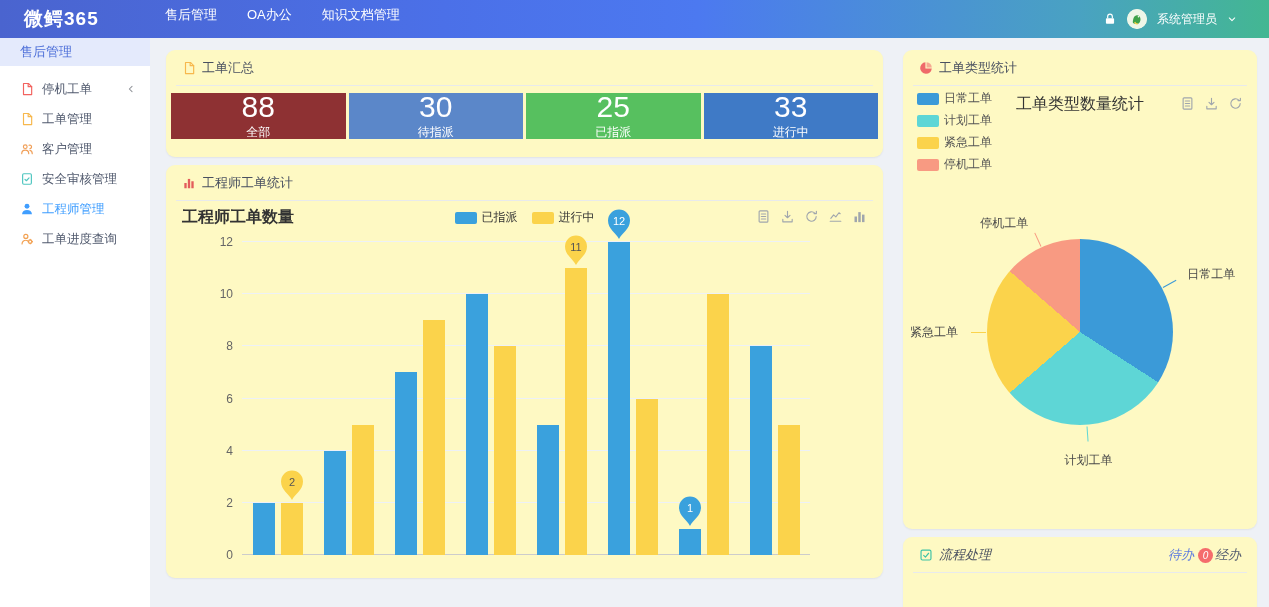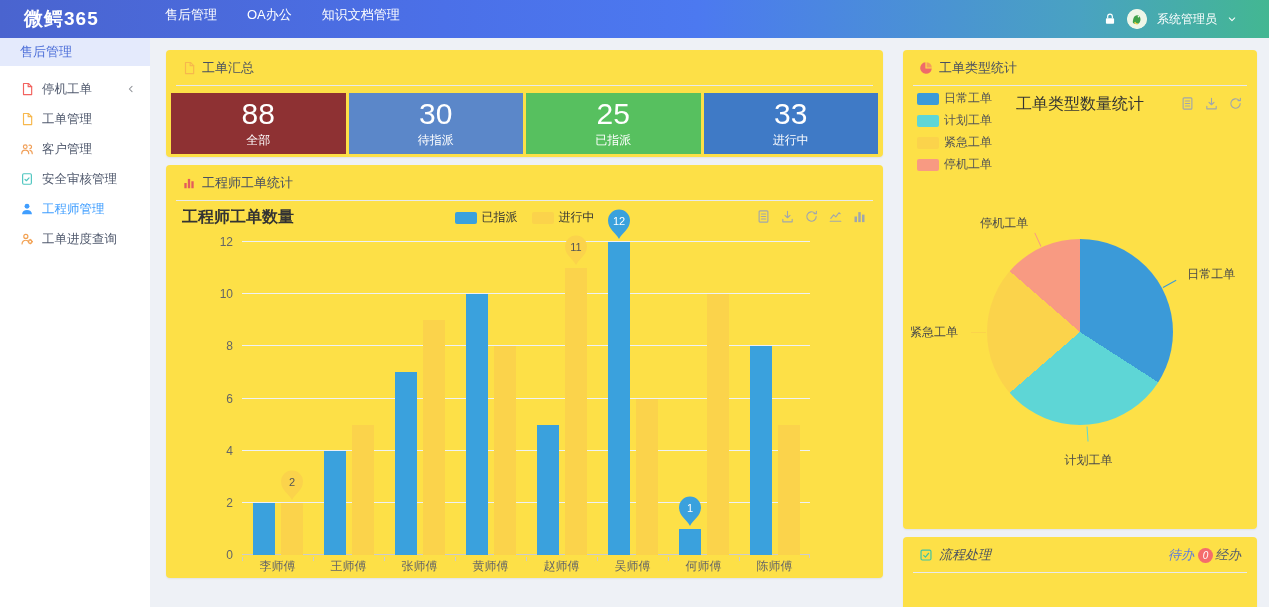--- a/index.html
+++ b/index.html
@@ -37,28 +37,28 @@
   .sa-left { margin-left:10px; }
   .flex-sp { flex:1; }
   .closeall { padding:0 12px; border-left:1px solid #e3e5e9; cursor:pointer; color:#5a6170; }
   .gearbtn { padding-left:12px; border-left:1px solid #e3e5e9; cursor:pointer; }
   .gearbtn svg { width:14px; height:14px; }
 
   .content { flex:1; background:#eef1f6; padding:12px 12px 0 16px; display:flex; gap:20px; min-height:0; }
   .col-left { width:717px; flex:none; display:flex; flex-direction:column; }
   .col-right { flex:1; display:flex; flex-direction:column; min-width:0; }
 
-  .card { background:#fde047; border-radius:4px; box-shadow:0 1px 2px rgba(0,0,0,.06); }
+  .card { background:#fef9c3; border-radius:9px; box-shadow:0 1px 2px rgba(0,0,0,.06); }
   .card-head { display:flex; align-items:center; gap:6px; margin:0 10px; padding:9px 6px 8px; border-bottom:1px solid #e8eaec; font-size:13px; color:#495060; }
   .card-head .ci { width:14px; height:14px; flex:none; }
 
   
   .card-summary { height:107px; margin-bottom:8px; }
   .stats { display:flex; gap:3px; padding:7px 5px 0; }
-  .stat { flex:1; height:61px; color:#fff; display:flex; flex-direction:column; align-items:center; justify-content:center; cursor:pointer; }
+  .stat { flex:1; height:46px; color:#fff; display:flex; flex-direction:column; align-items:center; justify-content:center; cursor:pointer; }
   .stat-value { font-size:30px; line-height:1.05; }
   .stat-label { font-size:12px; margin-top:2px; }
 
   
   .card-bar { height:413px; position:relative; }
   .chart-title-row { position:relative; margin:6px 16px 0; height:22px; }
   .chart-title { font-size:16px; font-weight:bold; color:#333; }
   .bar-legend { position:absolute; left:50%; top:2px; transform:translateX(-50%); display:flex; gap:14px; }
   .lg-item { display:flex; align-items:center; gap:5px; cursor:pointer; }
   .lg-swatch { width:22px; height:12px; border-radius:2px; }
@@ -364,30 +364,20 @@
      <text x="13" y="16.5" text-anchor="middle" font-size="11" fill="#555" font-family="Liberation Sans,sans-serif">11</text>
                 </svg>
               </div>
               <div class="pin" style="left: calc(6.25% + 14px); bottom: calc(16.6667% + 2px);">
                 <svg viewBox="0 0 26 32" width="26" height="32">
      <path d="M13 31C10 25 2 21 2 12.5a11 11 0 1 1 22 0C24 21 16 25 13 31Z" fill="#fbd34b"></path>
      <text x="13" y="16.5" text-anchor="middle" font-size="11" fill="#555" font-family="Liberation Sans,sans-serif">2</text>
                 </svg>
               </div>
             </div>
-          <div class="xlabels">
-              <span class="xl">李师傅</span>
-              <span class="xl">王师傅</span>
-              <span class="xl">张师傅</span>
-              <span class="xl">黄师傅</span>
-              <span class="xl">赵师傅</span>
-              <span class="xl">吴师傅</span>
-              <span class="xl">何师傅</span>
-              <span class="xl">陈师傅</span>
-            </div>
         </section>
       </div>
 
       <div class="col-right">
         <section class="card card-pie">
           <div class="card-head">
             <span class="ci">
                 <svg viewBox="0 0 24 24" width="100%" height="100%" fill="#ef6a6a">
                   <path d="M11 2.05A10 10 0 1 0 21.95 13H11z"></path>
                   <path d="M13 2.05V11h8.95A10 10 0 0 0 13 2.05z" opacity=".55"></path>

